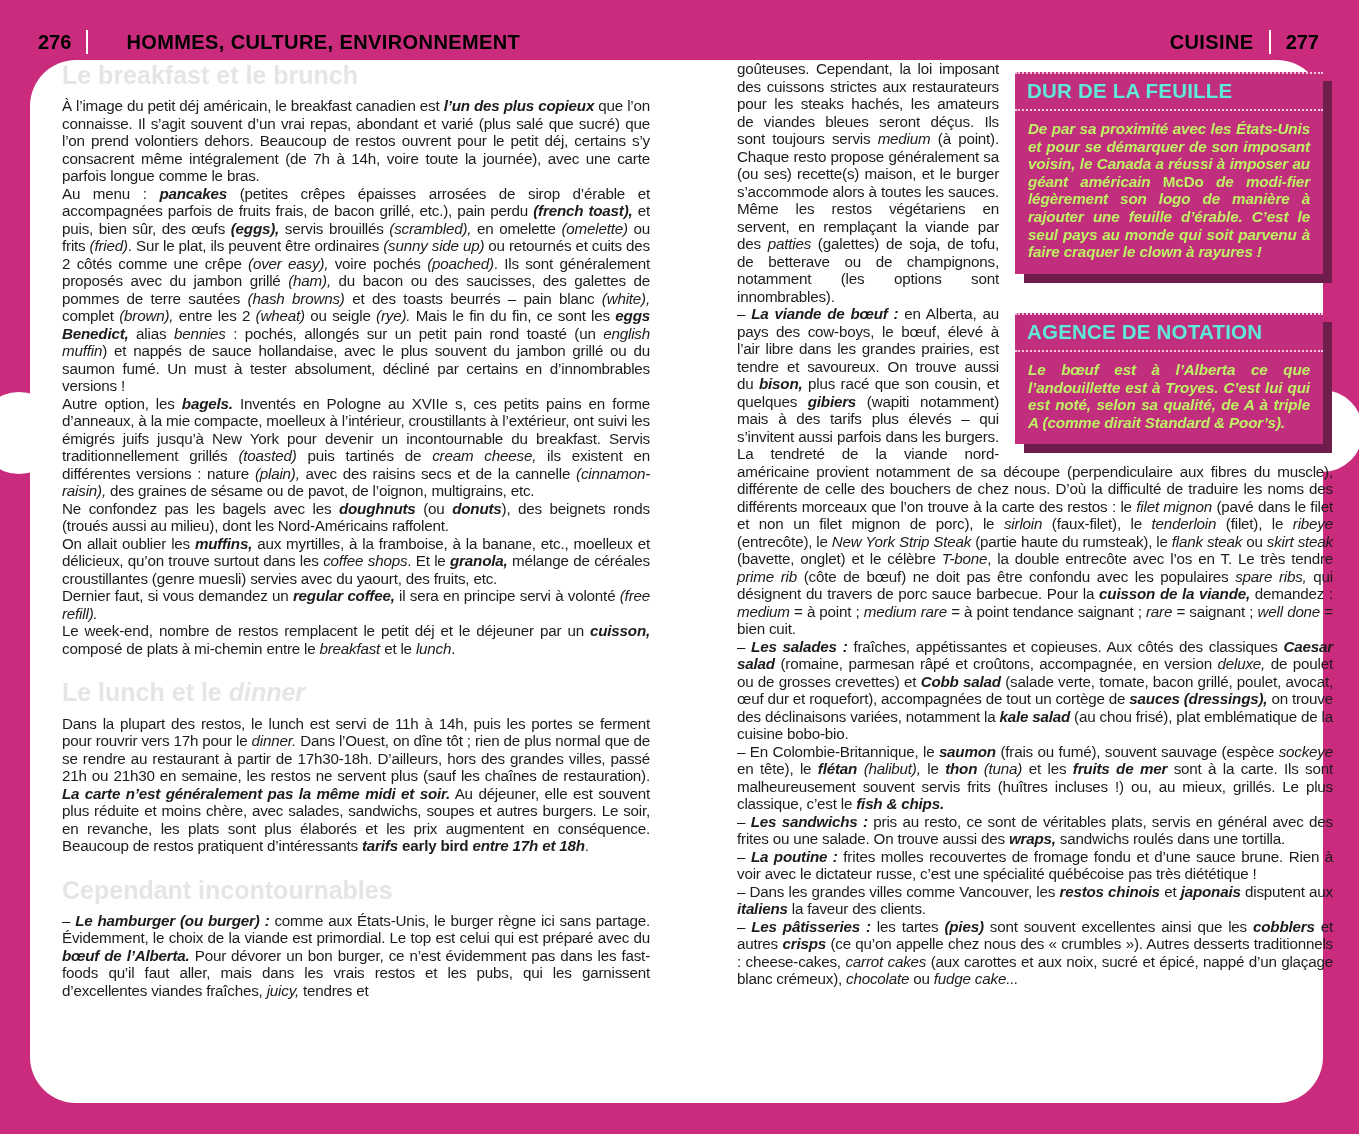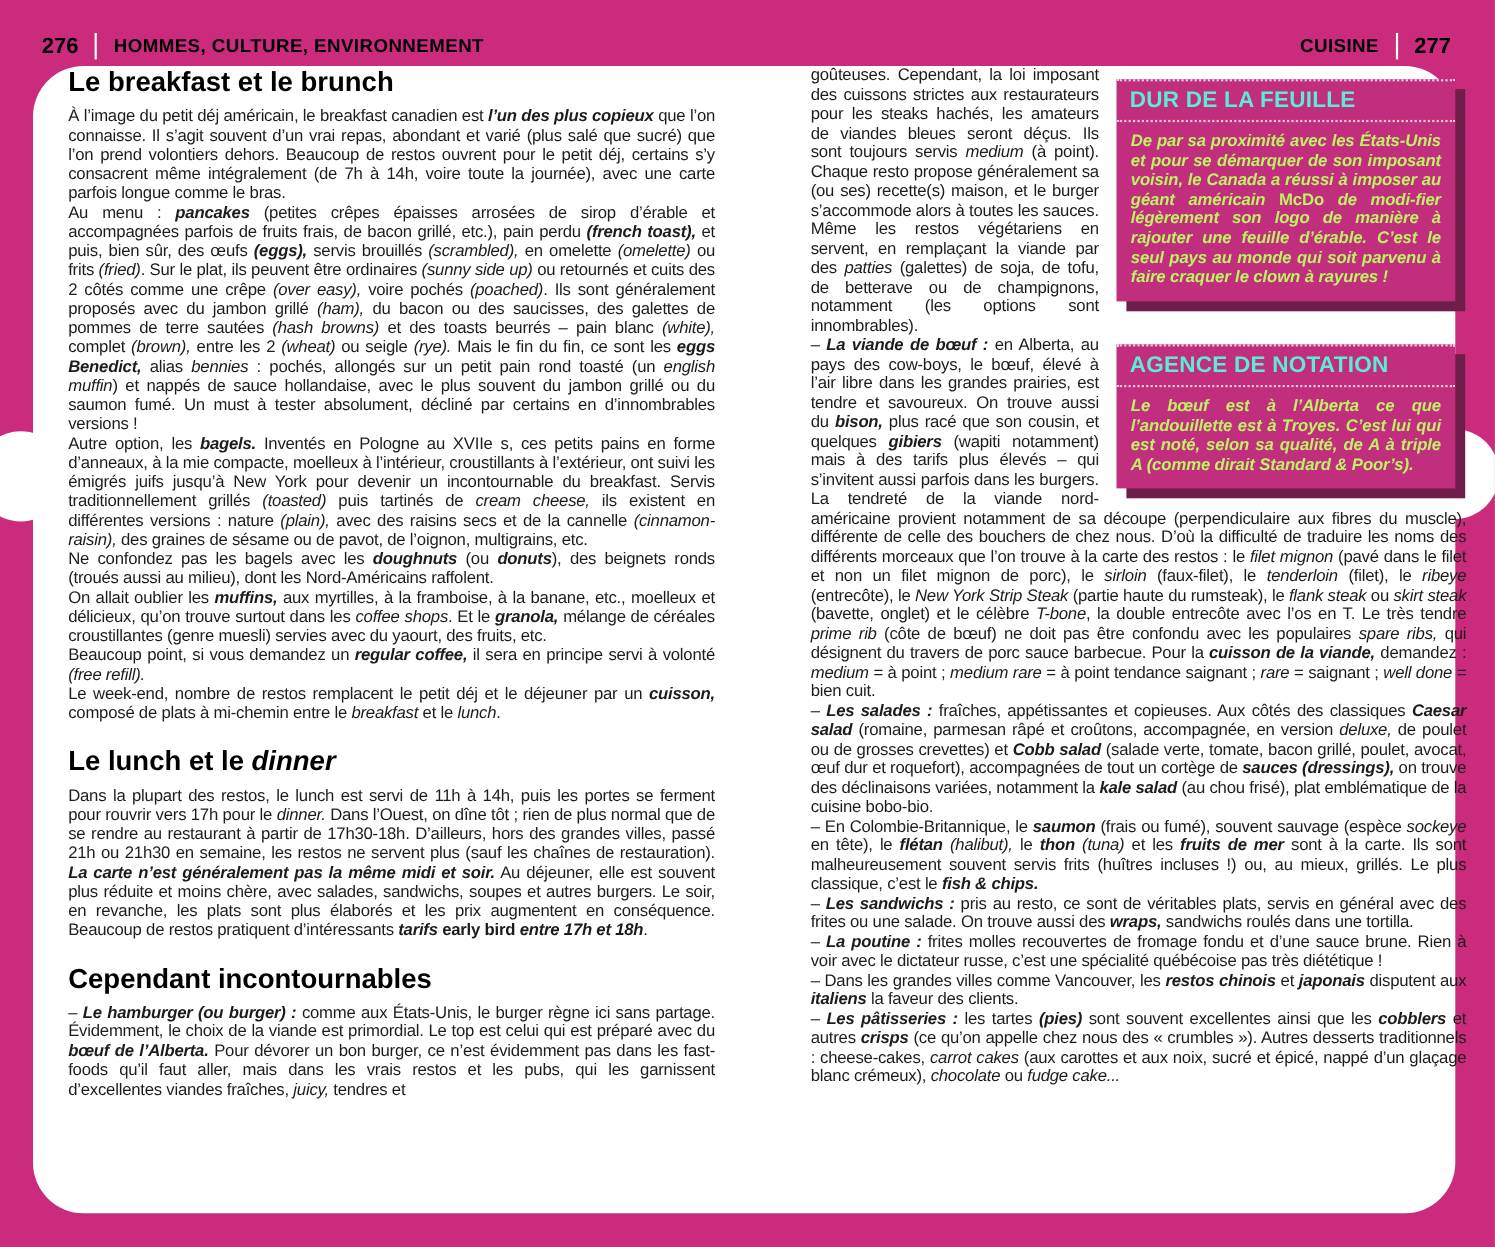--- a/index.html
+++ b/index.html
@@ -10,27 +10,27 @@
   .notch{position:absolute;background:#ffffff;border-radius:50%;}
   .notch-left{left:-22px;top:392px;width:82px;height:82px;}
   .notch-right{left:1281px;top:390px;width:82px;height:82px;}
 
   .header{position:absolute;top:0;left:0;width:100%;height:60px;color:#000000;}
   .hdr-group{position:absolute;top:42px;transform:translateY(-50%);display:flex;align-items:center;gap:15px;}
   .hdr-left{left:38px;}
   .hdr-right{right:40px;}
   .hdr-num{font-weight:bold;font-size:20px;}
   .hdr-sep{width:2px;height:24px;background:#ffffff;}
-  .hdr-title{font-weight:bold;font-size:17px;letter-spacing:.4px;}
+  .hdr-title{font-weight:bold;font-size:20px;letter-spacing:.4px;margin-left:23px;}
 
   .col{position:absolute;color:#1c1c1c;}
   .col-left{left:62px;top:62px;width:588px;}
   .col-right{left:737px;top:60px;width:596px;}
 
-  .section-heading{font-size:25px;font-weight:bold;color:#000000;margin:0 0 9px 0;line-height:1.05;}
+  .section-heading{font-size:25px;font-weight:bold;color:#e5e5e5;margin:0 0 9px 0;line-height:1.05;}
   .section-heading.mt{margin-top:22px;}
   p.body{margin:0;font-size:15.2px;line-height:17.5px;text-align:justify;letter-spacing:-0.2px;
          -webkit-hyphens:none;hyphens:none;}
   .seg-b{font-weight:bold;}
   .seg-i{font-style:italic;}
 
   .infobox{float:right;clear:right;box-sizing:border-box;width:308px;background:#c02e7d;
            box-shadow:9px 9px 0 #6f1d4a;margin:12px 10px 16px 16px;}
   .infobox.second{margin-top:8px;}
   .infobox-title{font-size:20.5px;font-weight:bold;color:#5eead4;padding:5px 12px 6px;
@@ -60,21 +60,21 @@
   <div class="notch notch-left"></div>
   <div class="notch notch-right"></div>
 
   <div class="col col-left">
     <h2 class="section-heading"><span>Le breakfast et le brunch</span></h2>
     <p class="body"><span>À l’image du petit déj américain, le breakfast canadien est </span><span class="seg-b seg-i">l’un des plus copieux</span><span> que l’on connaisse. Il s’agit souvent d’un vrai repas, abondant et varié (plus salé que sucré) que l’on prend volontiers dehors. Beaucoup de restos ouvrent pour le petit déj, certains s’y consacrent même intégralement (de 7h à 14h, voire toute la journée), avec une carte parfois longue comme le bras.</span></p>
     <p class="body"><span>Au menu : </span><span class="seg-b seg-i">pancakes</span><span> (petites crêpes épaisses arrosées de sirop d’érable et accompagnées parfois de fruits frais, de bacon grillé, etc.), pain perdu </span><span class="seg-b seg-i">(french toast),</span><span> et puis, bien sûr, des œufs </span><span class="seg-b seg-i">(eggs),</span><span> servis brouillés </span><span class="seg-i">(scrambled),</span><span> en omelette </span><span class="seg-i">(omelette)</span><span> ou frits </span><span class="seg-i">(fried)</span><span>. Sur le plat, ils peuvent être ordinaires </span><span class="seg-i">(sunny side up)</span><span> ou retournés et cuits des 2 côtés comme une crêpe </span><span class="seg-i">(over easy),</span><span> voire pochés </span><span class="seg-i">(poached)</span><span>. Ils sont généralement proposés avec du jambon grillé </span><span class="seg-i">(ham),</span><span> du bacon ou des saucisses, des galettes de pommes de terre sautées </span><span class="seg-i">(hash browns)</span><span> et des toasts beurrés – pain blanc </span><span class="seg-i">(white),</span><span> complet </span><span class="seg-i">(brown),</span><span> entre les 2 </span><span class="seg-i">(wheat)</span><span> ou seigle </span><span class="seg-i">(rye).</span><span> Mais le fin du fin, ce sont les </span><span class="seg-b seg-i">eggs Benedict,</span><span> alias </span><span class="seg-i">bennies</span><span> : pochés, allongés sur un petit pain rond toasté (un </span><span class="seg-i">english muffin</span><span>) et nappés de sauce hollandaise, avec le plus souvent du jambon grillé ou du saumon fumé. Un must à tester absolument, décliné par certains en d’innombrables versions !</span></p>
     <p class="body"><span>Autre option, les </span><span class="seg-b seg-i">bagels.</span><span> Inventés en Pologne au XVIIe s, ces petits pains en forme d’anneaux, à la mie compacte, moelleux à l’intérieur, croustillants à l’extérieur, ont suivi les émigrés juifs jusqu’à New York pour devenir un incontournable du breakfast. Servis traditionnellement grillés </span><span class="seg-i">(toasted)</span><span> puis tartinés de </span><span class="seg-i">cream cheese,</span><span> ils existent en différentes versions : nature </span><span class="seg-i">(plain),</span><span> avec des raisins secs et de la cannelle </span><span class="seg-i">(cinnamon-raisin),</span><span> des graines de sésame ou de pavot, de l’oignon, multigrains, etc.</span></p>
     <p class="body"><span>Ne confondez pas les bagels avec les </span><span class="seg-b seg-i">doughnuts</span><span> (ou </span><span class="seg-b seg-i">donuts</span><span>), des beignets ronds (troués aussi au milieu), dont les Nord-Américains raffolent.</span></p>
     <p class="body"><span>On allait oublier les </span><span class="seg-b seg-i">muffins,</span><span> aux myrtilles, à la framboise, à la banane, etc., moelleux et délicieux, qu’on trouve surtout dans les </span><span class="seg-i">coffee shops</span><span>. Et le </span><span class="seg-b seg-i">granola,</span><span> mélange de céréales croustillantes (genre muesli) servies avec du yaourt, des fruits, etc.</span></p>
-    <p class="body"><span>Beaucoup point, si vous demandez un </span><span class="seg-b seg-i">regular coffee,</span><span> il sera en principe servi à volonté </span><span class="seg-i">(free refill).</span></p>
+    <p class="body"><span>Dernier faut, si vous demandez un </span><span class="seg-b seg-i">regular coffee,</span><span> il sera en principe servi à volonté </span><span class="seg-i">(free refill).</span></p>
     <p class="body"><span>Le week-end, nombre de restos remplacent le petit déj et le déjeuner par un </span><span class="seg-b seg-i">cuisson,</span><span> composé de plats à mi-chemin entre le </span><span class="seg-i">breakfast</span><span> et le </span><span class="seg-i">lunch</span><span>.</span></p>
 
     <h2 class="section-heading mt"><span>Le lunch et le </span><span class="seg-i">dinner</span></h2>
     <p class="body"><span>Dans la plupart des restos, le lunch est servi de 11h à 14h, puis les portes se ferment pour rouvrir vers 17h pour le </span><span class="seg-i">dinner.</span><span> Dans l’Ouest, on dîne tôt ; rien de plus normal que de se rendre au restaurant à partir de 17h30-18h. D’ailleurs, hors des grandes villes, passé 21h ou 21h30 en semaine, les restos ne servent plus (sauf les chaînes de restauration). </span><span class="seg-b seg-i">La carte n’est généralement pas la même midi et soir.</span><span> Au déjeuner, elle est souvent plus réduite et moins chère, avec salades, sandwichs, soupes et autres burgers. Le soir, en revanche, les plats sont plus élaborés et les prix augmentent en conséquence. Beaucoup de restos pratiquent d’intéressants </span><span class="seg-b seg-i">tarifs</span><span> </span><span class="seg-b">early bird</span><span> </span><span class="seg-b seg-i">entre 17h et 18h</span><span>.</span></p>
 
     <h2 class="section-heading mt"><span>Cependant incontournables</span></h2>
     <p class="body"><span>– </span><span class="seg-b seg-i">Le hamburger (ou burger) :</span><span> comme aux États-Unis, le burger règne ici sans partage. Évidemment, le choix de la viande est primordial. Le top est celui qui est préparé avec du </span><span class="seg-b seg-i">bœuf de l’Alberta.</span><span> Pour dévorer un bon burger, ce n’est évidemment pas dans les fast-foods qu’il faut aller, mais dans les vrais restos et les pubs, qui les garnissent d’excellentes viandes fraîches, </span><span class="seg-i">juicy,</span><span> tendres et</span></p>
   </div>
 
   <div class="col col-right">

